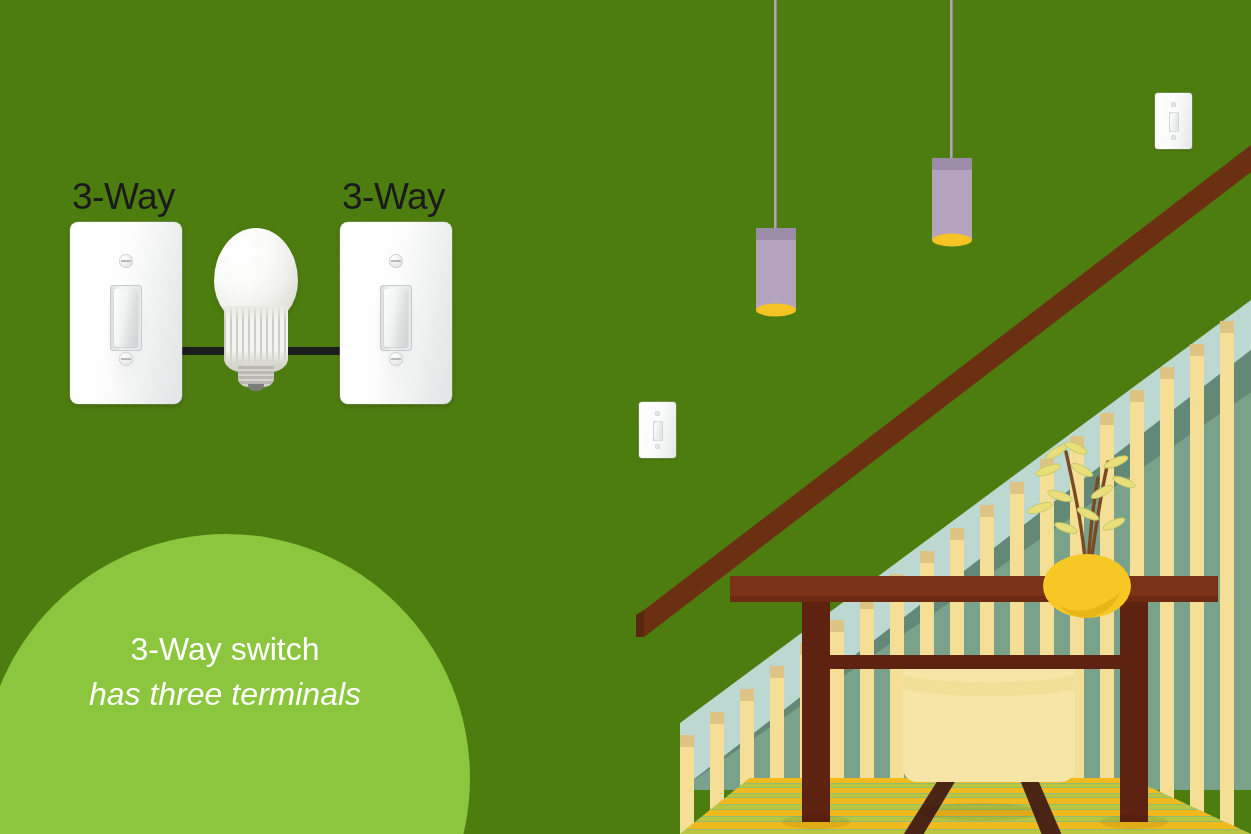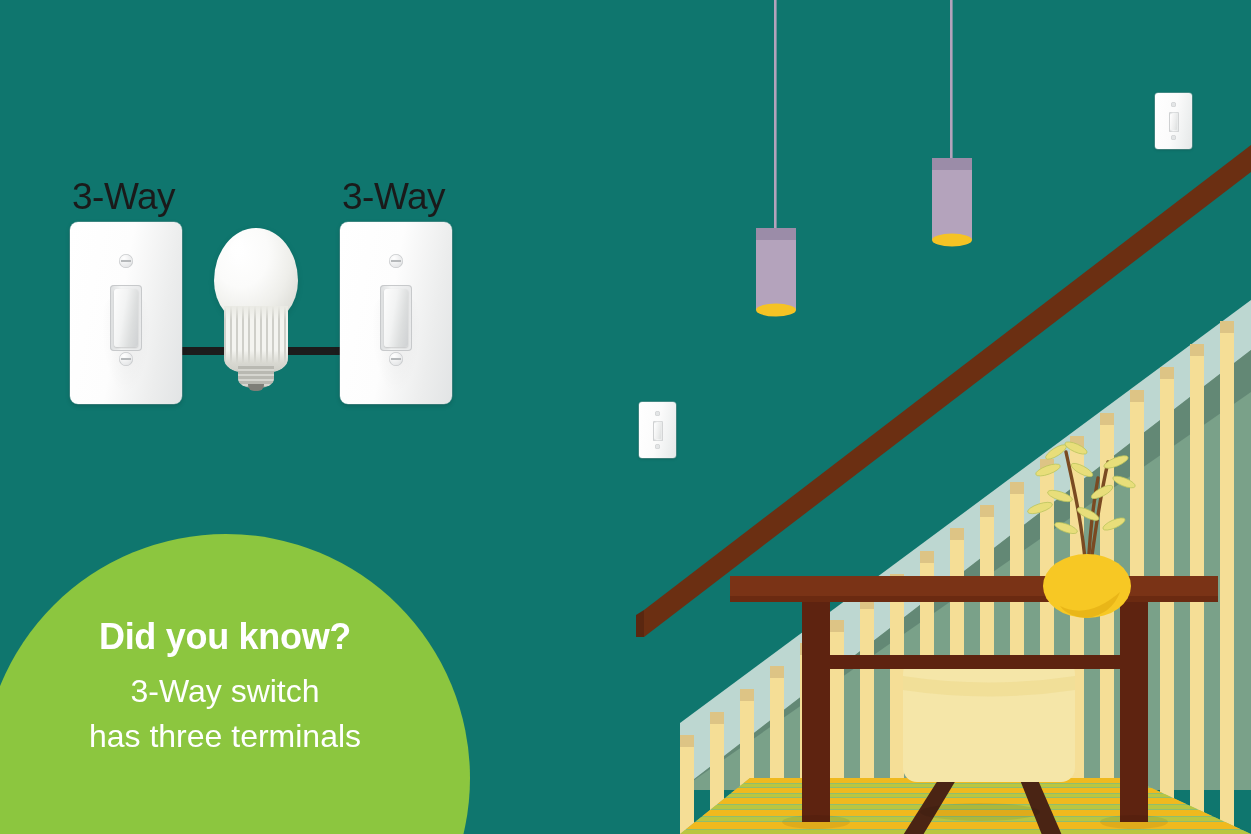--- a/index.html
+++ b/index.html
@@ -1,17 +1,17 @@
 <!DOCTYPE html>
 <html><head>
 <meta charset="utf-8">
 <style>
   html,body{margin:0;padding:0;background:#fff;}
   body{width:1251px;height:834px;overflow:hidden;font-family:"Liberation Sans",sans-serif;}
-  #stage{position:relative;width:1251px;height:834px;background:#0f766e;overflow:hidden;}
+  #stage{position:relative;width:1251px;height:834px;background:#4d7c0f;overflow:hidden;}
 
   
   .sw-label{
     position:absolute;font-family:"Liberation Sans",sans-serif;
     font-size:37px;font-weight:400;color:#1a1a1a;letter-spacing:-0.5px;white-space:nowrap;
   }
   #label-left{left:72px;top:176px;}
   #label-right{left:342px;top:176px;}
 
   .wire{position:absolute;background:#1c1c1c;height:8px;}
@@ -87,21 +87,21 @@
   }
 
   
   #green-circle{
     position:absolute;left:-18px;top:534px;width:488px;height:488px;border-radius:50%;
     background:#8CC63F;
   }
   #dyk-wrap{position:absolute;left:0px;top:616px;width:450px;text-align:center;color:#fff;}
   #dyk-title{font-size:36px;font-weight:bold;letter-spacing:-.3px;line-height:1.18;}
   #dyk-l1{font-size:32px;font-weight:400;line-height:1.4;margin-top:11px;}
-  #dyk-l2{font-size:32px;font-weight:400;line-height:1.4;}
+  #dyk-l2{font-size:32px;font-weight:400;line-height:1.4;font-style:italic;}
 
   
   #scene{position:absolute;left:620px;top:0;width:631px;height:834px;overflow:hidden;}
   #scene svg{display:block;}
 
   
   .wall-switch{
     position:absolute;border-radius:3px;
     background:linear-gradient(100deg,#ffffff 0%,#fbfbfb 50%,#eef0f0 80%,#e6e8e8 100%);
     box-shadow:0 1px 3px rgba(0,0,0,.18), 0 0 0 .5px rgba(195,198,200,.6);
@@ -147,21 +147,20 @@
       <div class="screw screw-top"></div>
       <div class="toggle-slot">
         <div class="toggle"></div>
       </div>
       <div class="screw screw-bot"></div>
     </div>
   </div>
 
   <div id="green-circle"></div>
   <div id="dyk-wrap">
-    <div id="dyk-title">Did you know?</div>
     <div id="dyk-l1">3-Way switch</div>
     <div id="dyk-l2">has three terminals</div>
   </div>
 
   <div id="scene">
     <svg width="631" height="834" viewBox="0 0 631 834" xmlns="http://www.w3.org/2000/svg">
 
       <g>
         <polygon points="631,333 631,790 60,790 60,780" fill="#7AA189"></polygon>
       </g>

